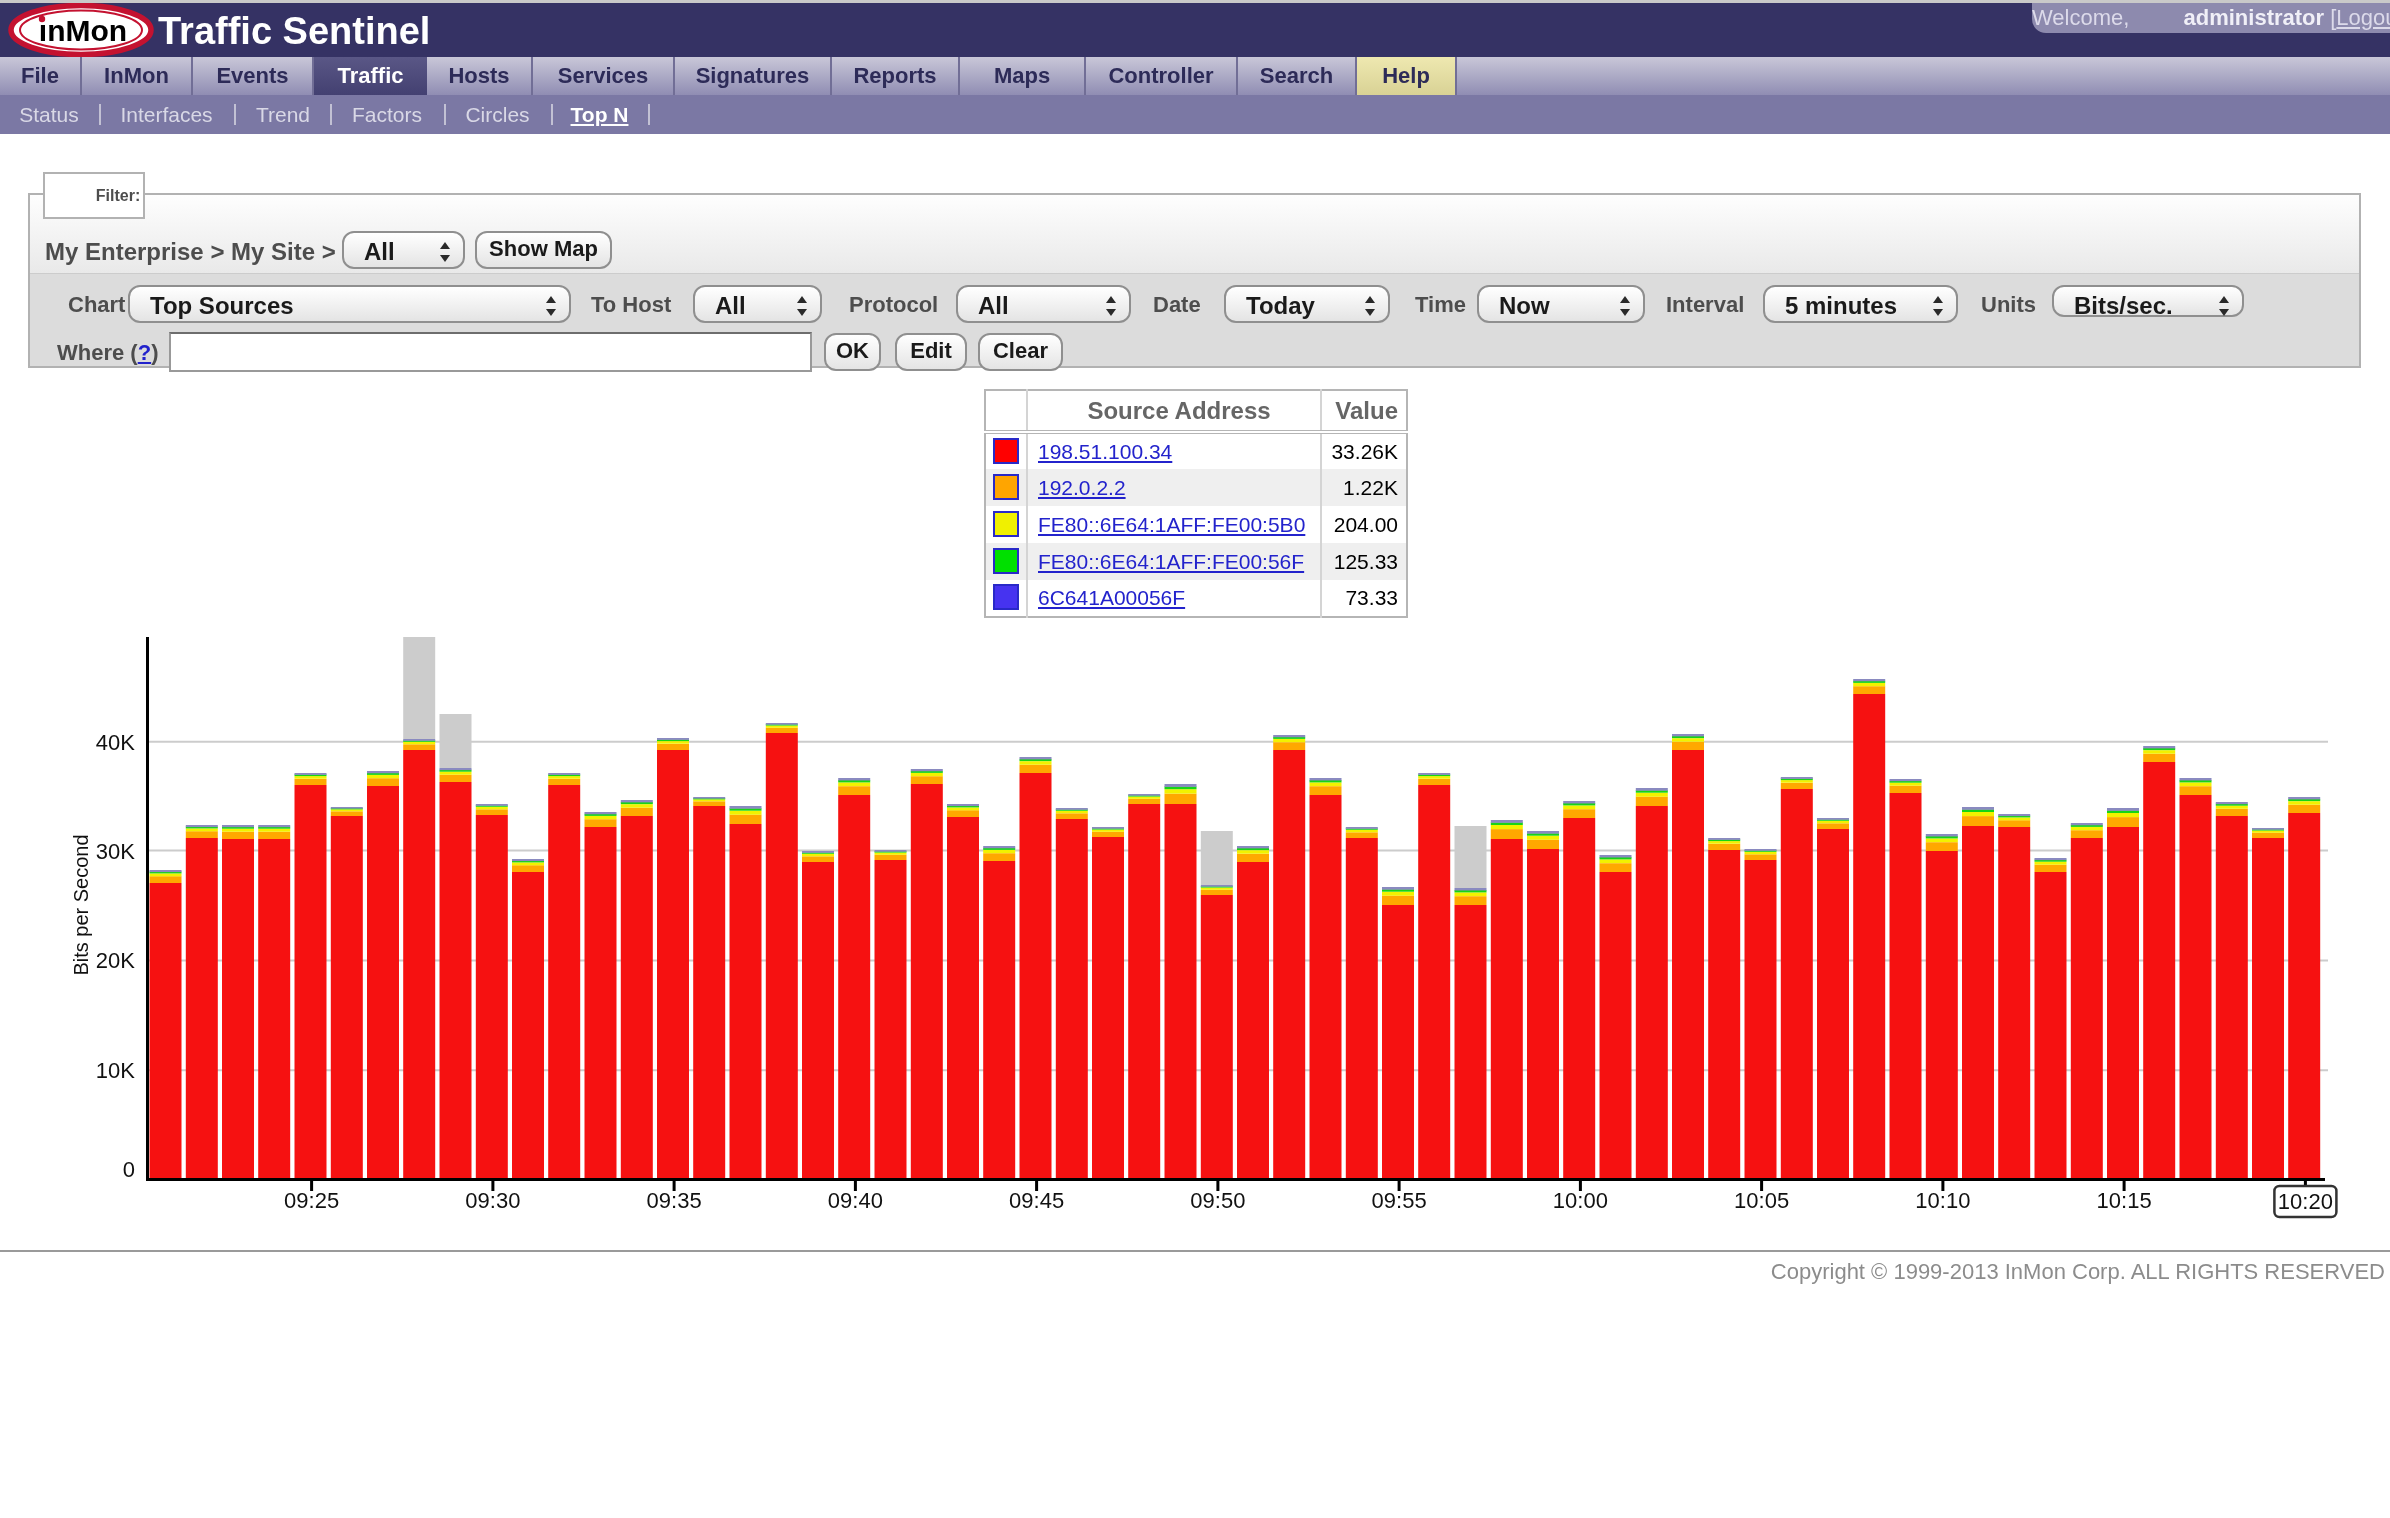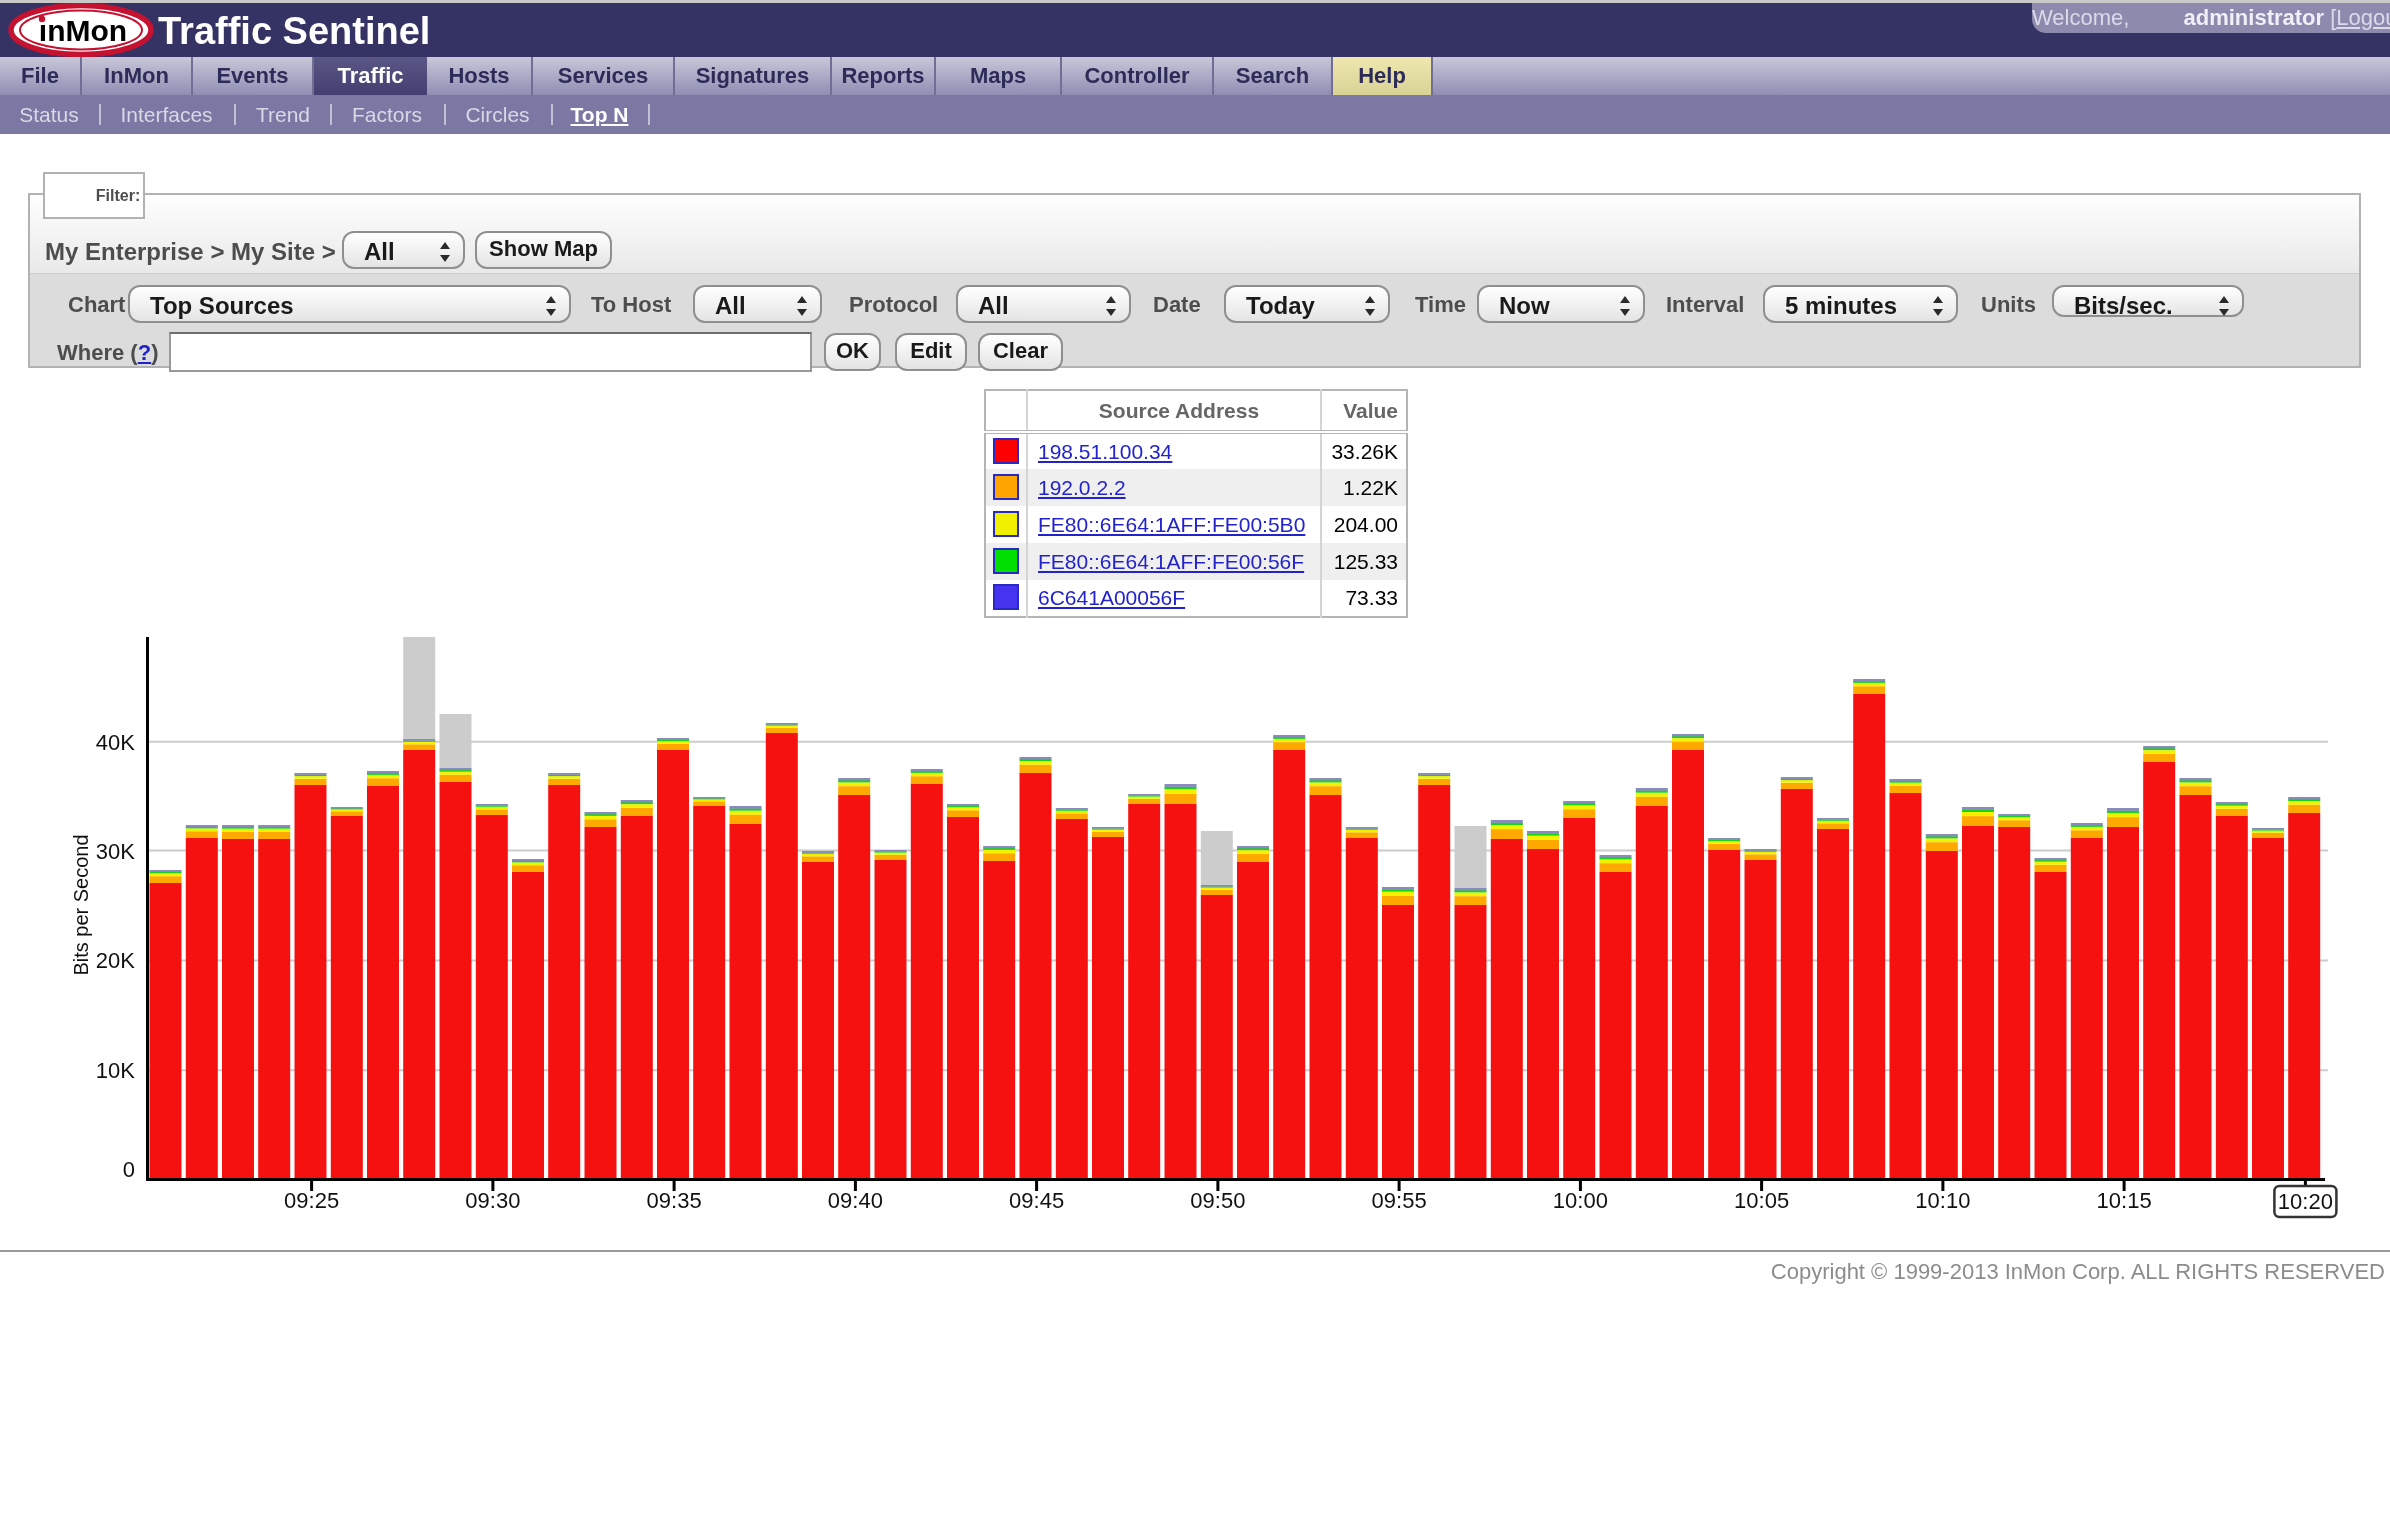--- a/index.html
+++ b/index.html
@@ -42,21 +42,21 @@
   border-right:5px solid transparent;border-top:7px solid #2a2a2a;}
 .btn {position:absolute;background:linear-gradient(#ffffff,#e4e4e4);border:2px solid #8f8f8f;
   border-radius:12px;text-align:center;font-size:22px;font-weight:bold;color:#1a1a1a;white-space:nowrap;}
 #whin {position:absolute;left:169px;top:332px;width:643px;height:40px;background:#fff;
   border:2px solid #999;border-top-color:#6d6d6d;}
 #legend {position:absolute;left:984px;top:389px;width:424px;border-collapse:collapse;
   border:2px solid #b5b5b5;font-size:21px;}
 #legend td {border-left:2px solid #d4d4d4;height:37px;padding:0;}
 #legend td:first-child {border-left:none;}
 #lhead td {height:42px;border-bottom:4px double #b5b5b5;}
-#legend .h {font-weight:bold;color:#666 !important;text-align:center;font-size:21px;}
+#legend .h {font-weight:bold;color:#666 !important;text-align:center;font-size:24px;}
 #legend .sw {width:42px;text-align:center;}
 #legend .sw span {display:inline-block;width:26px;height:26px;border:2px solid #2929c8;vertical-align:middle;margin-top:-4px;}
 #legend .addr {width:294px;padding-left:10px;}
 #legend .addr a {color:#2323cc;text-decoration:underline;}
 #legend .val {width:86px;text-align:right;padding-right:8px;color:#000;}
 #footline {position:absolute;left:0;top:1250px;width:100%;height:2px;background:#9a9a9a;}
 #copyright {position:absolute;right:5px;top:1259px;font-size:22px;color:#8c8c8c;}
 </style></head>
 <body>
 <div id="page">
@@ -72,21 +72,21 @@
 <div id="welcome">Welcome, <b>administrator</b> [<u>Logout</u>]</div>
     </div>
 <div id="menubar">
       <div class="mi" style="width:82px;">File</div>
       <div class="mi" style="width:111px;">InMon</div>
       <div class="mi" style="width:121px;">Events</div>
       <div class="mi active" style="width:113px;">Traffic</div>
       <div class="mi" style="width:106px;">Hosts</div>
       <div class="mi" style="width:142px;">Services</div>
       <div class="mi" style="width:157px;">Signatures</div>
-      <div class="mi" style="width:104px;">Reports</div>
+      <div class="mi" style="width:128px;">Reports</div>
       <div class="mi" style="width:126px;">Maps</div>
       <div class="mi" style="width:152px;">Controller</div>
       <div class="mi" style="width:119px;">Search</div>
       <div class="mi help" style="width:100px;">Help</div>
     </div>
 <div id="submenu">
       <span class="smi" style="left:49px;">Status</span>
       <span class="smi" style="left:166.5px;">Interfaces</span>
       <span class="smi" style="left:283px;">Trend</span>
       <span class="smi" style="left:387px;">Factors</span>

